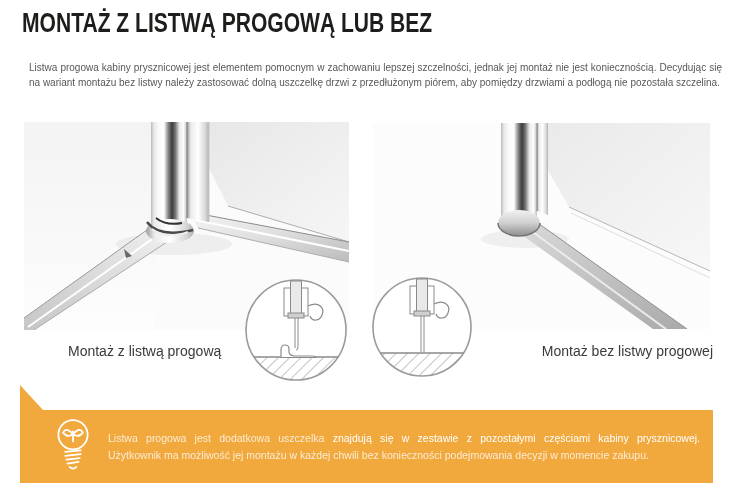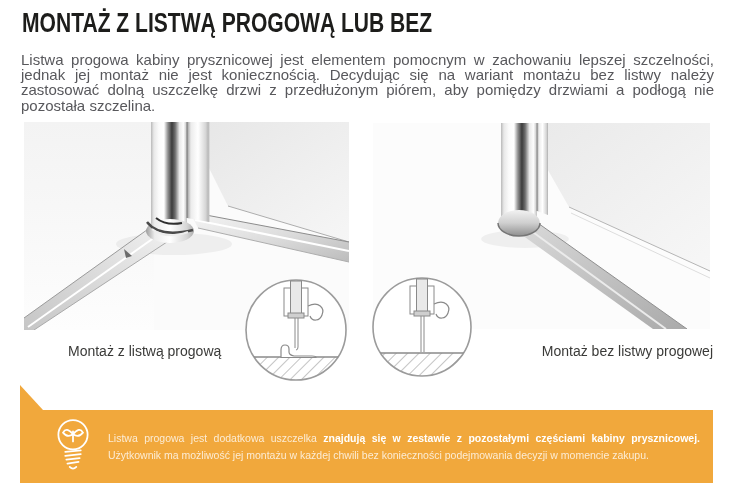--- a/index.html
+++ b/index.html
@@ -9,22 +9,22 @@
     font-family:"Liberation Sans","DejaVu Sans",sans-serif;
   }
   .stage{position:absolute;inset:0;padding-left:36px;}
   .page-title{
     position:absolute;left:22px;top:8px;margin:0;
     font-size:27px;font-weight:bold;color:#1d1d1b;
     letter-spacing:0px;white-space:nowrap;
     transform:scaleX(0.78);transform-origin:left top;
   }
   .intro{
-    position:absolute;left:21px;top:52px;width:693px;margin:0;
-    font-size:15px;line-height:15.2px;color:#58585c;
+    position:absolute;left:21px;top:52px;width:693px;margin:8px;
+    font-size:10px;line-height:15.2px;color:#58585c;
     text-align:justify;
   }
   .photo{position:absolute;overflow:hidden;}
   .photo-left{left:24px;top:122px;width:325px;height:208px;}
   .photo-right{left:373px;top:123px;width:337px;height:206px;}
   .inset{position:absolute;}
   .inset-left{left:244px;top:278px;width:104px;height:104px;}
   .inset-right{left:371px;top:276px;width:102px;height:102px;}
   .caption{
     position:absolute;top:344px;font-size:14px;color:#3a3a38;line-height:1;margin-left:44px;
@@ -43,21 +43,21 @@
   }
   .bulb{flex:0 0 auto;margin-left:30px;width:46px;height:62px;}
   .note-text{
     margin-left:12px;width:592px;color:#ffffff;
     font-size:10.5px;line-height:16.5px;
   }
   .note-line1{
     color:rgba(255,255,255,0.78);
     text-align:justify;text-align-last:justify;
   }
-  .note-line1 b{color:#ffffff;font-weight:bold;margin-top:32px;}
+  .note-line1 b{color:#ffffff;font-weight:normal;margin-top:32px;}
   .note-line2{color:rgba(255,255,255,0.78);}
 </style>
 </head>
 <body>
 
 <div class="stage">
 
   <h1 class="page-title">MONTAŻ Z LISTWĄ PROGOWĄ LUB BEZ</h1>
 
   <p class="intro">Listwa progowa kabiny prysznicowej jest elementem pomocnym w zachowaniu lepszej szczelności, jednak jej montaż nie jest koniecznością. Decydując się na wariant montażu bez listwy należy zastosować dolną uszczelkę drzwi z przedłużonym piórem, aby pomiędzy drzwiami a podłogą nie pozostała szczelina.</p>

